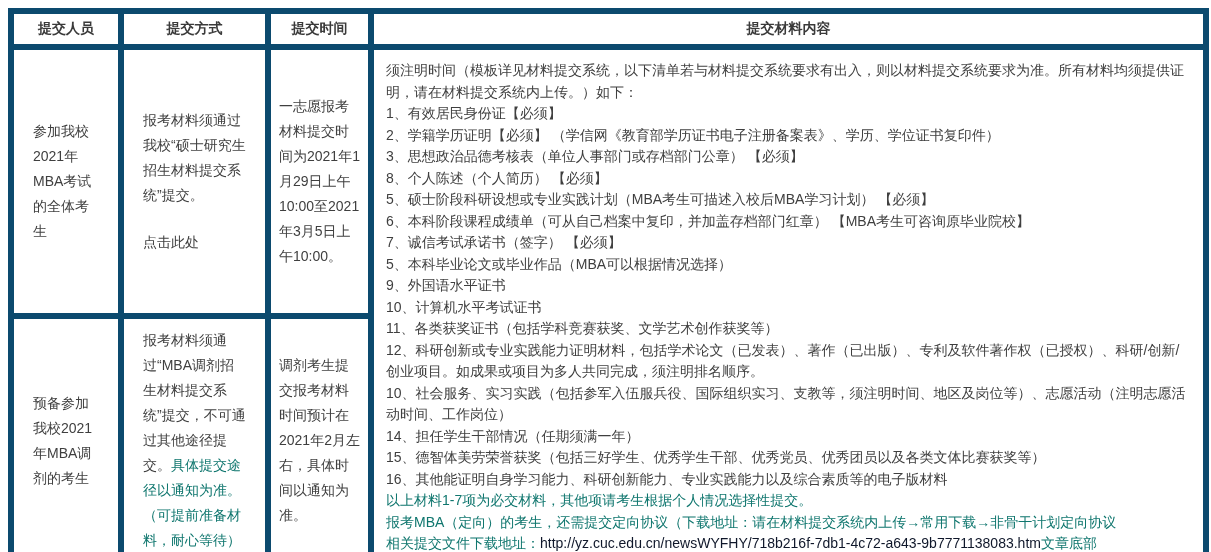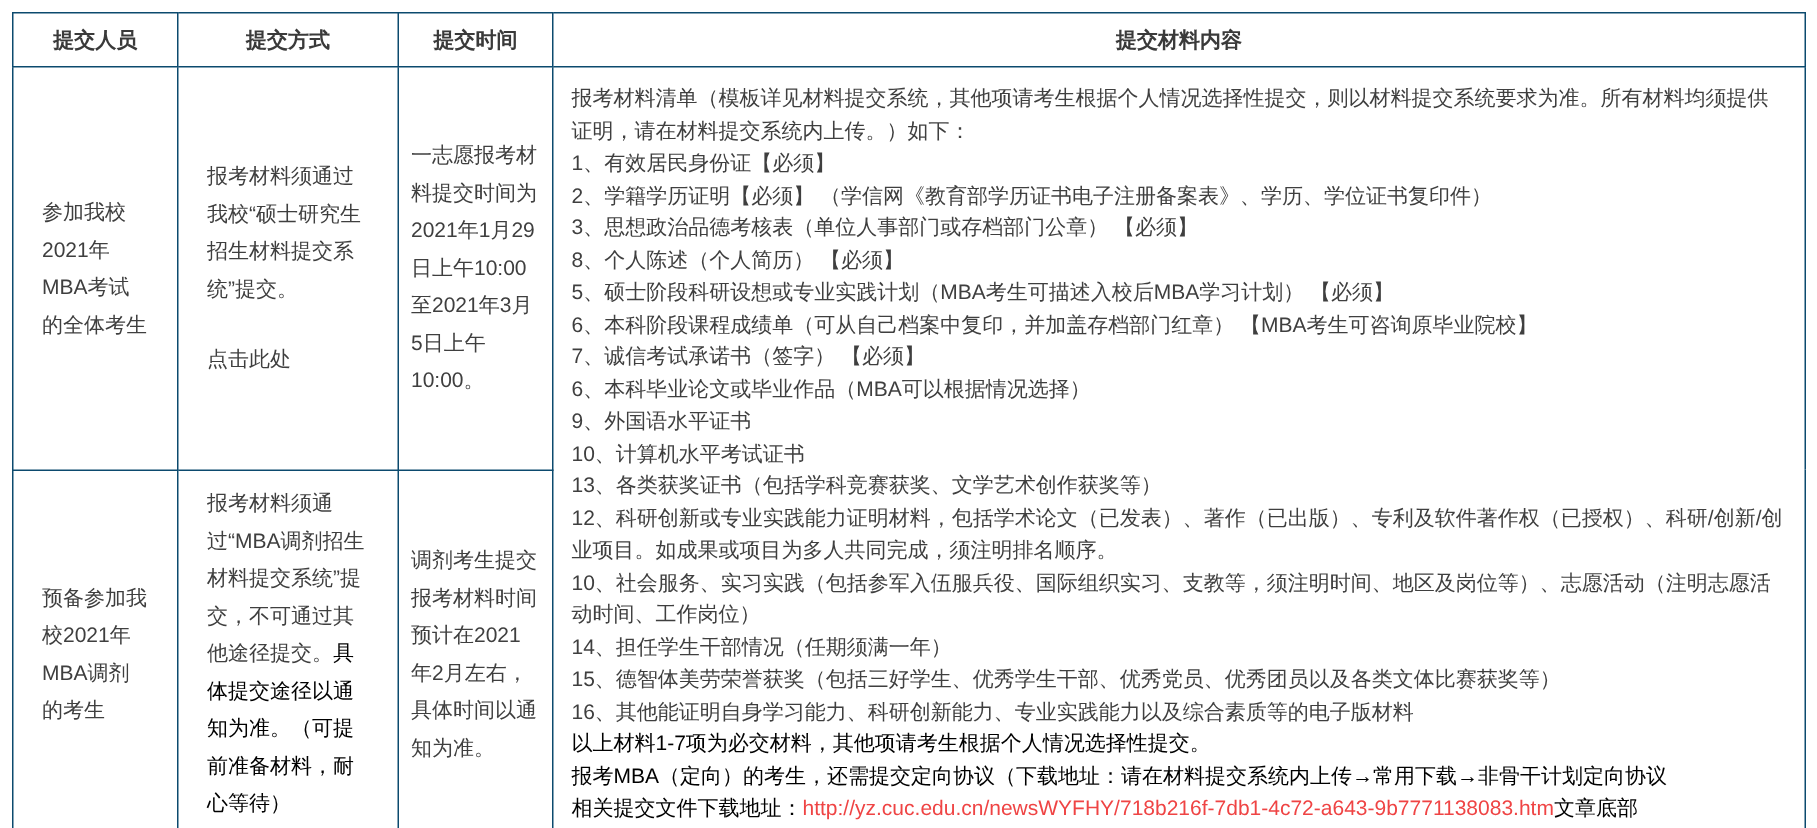--- a/index.html
+++ b/index.html
@@ -5,37 +5,37 @@
   html,body{margin:0;padding:0;}
   body{
     width:1211px;height:552px;background:#ffffff;overflow:hidden;
     font-family:"Liberation Sans","DejaVu Sans",sans-serif;
     color:#3f3f3f;
   }
   table.main{
     border-collapse:collapse;table-layout:fixed;
     margin:8px;width:1195px;
   }
-  th,td{border:1px solid #0c4a6e;box-sizing:border-box;}
+  th,td{border:6px solid #0c4a6e;box-sizing:border-box;}
   th{
     height:36px;font-size:14px;font-weight:bold;text-align:center;
     color:#3a3a3a;padding:0 4px;
   }
   td{
     font-size:14px;vertical-align:middle;text-align:left;
     padding:8px 19px;line-height:25px;color:#3f3f3f;
   }
   tr.row1{height:266px;}
   tr.row2{height:232px;}
   td.c-materials{
     vertical-align:top;padding:10px 12px 8px 12px;line-height:21.5px;
   }
   .bold{font-weight:normal;}
-  .red{color:#000000;}
-  .url{color:#ef4444;}
+  .red{color:#0f766e;}
+  .url{color:#0f172a;}
   .line{white-space:normal;}
   .link{cursor:pointer;margin-top:22px;}
 </style>
 </head>
 <body>
 
 <table class="main">
   <colgroup>
     <col style="width:110px">
     <col style="width:147px">
@@ -56,35 +56,35 @@
         <span>参加我校2021年MBA考试的全体考生</span>
       </td>
       <td>
         <div>报考材料须通过我校“硕士研究生招生材料提交系统”提交。</div>
         <div class="bold link">点击此处</div>
       </td>
       <td style="padding:8px;">
         <span>一志愿报考材料提交时间为2021年1月29日上午10:00至2021年3月5日上午10:00。</span>
       </td>
       <td class="c-materials" rowspan="2">
-        <div class="line">报考材料清单（模板详见材料提交系统，其他项请考生根据个人情况选择性提交，则以材料提交系统要求为准。所有材料均须提供证明，请在材料提交系统内上传。）如下：</div>
+        <div class="line">须注明时间（模板详见材料提交系统，以下清单若与材料提交系统要求有出入，则以材料提交系统要求为准。所有材料均须提供证明，请在材料提交系统内上传。）如下：</div>
         <div>
             <div class="line bold">1、有效居民身份证【必须】</div>
             <div class="line bold">2、学籍学历证明【必须】 （学信网《教育部学历证书电子注册备案表》、学历、学位证书复印件）</div>
             <div class="line bold">3、思想政治品德考核表（单位人事部门或存档部门公章） 【必须】</div>
             <div class="line bold">8、个人陈述（个人简历） 【必须】</div>
             <div class="line bold">5、硕士阶段科研设想或专业实践计划（MBA考生可描述入校后MBA学习计划） 【必须】</div>
             <div class="line bold">6、本科阶段课程成绩单（可从自己档案中复印，并加盖存档部门红章） 【MBA考生可咨询原毕业院校】</div>
             <div class="line bold">7、诚信考试承诺书（签字） 【必须】</div>
           </div>
         <div>
-            <div class="line">6、本科毕业论文或毕业作品（MBA可以根据情况选择）</div>
+            <div class="line">5、本科毕业论文或毕业作品（MBA可以根据情况选择）</div>
             <div class="line">9、外国语水平证书</div>
             <div class="line">10、计算机水平考试证书</div>
-            <div class="line">13、各类获奖证书（包括学科竞赛获奖、文学艺术创作获奖等）</div>
+            <div class="line">11、各类获奖证书（包括学科竞赛获奖、文学艺术创作获奖等）</div>
             <div class="line">12、科研创新或专业实践能力证明材料，包括学术论文（已发表）、著作（已出版）、专利及软件著作权（已授权）、科研/创新/创业项目。如成果或项目为多人共同完成，须注明排名顺序。</div>
             <div class="line">10、社会服务、实习实践（包括参军入伍服兵役、国际组织实习、支教等，须注明时间、地区及岗位等）、志愿活动（注明志愿活动时间、工作岗位）</div>
             <div class="line">14、担任学生干部情况（任期须满一年）</div>
             <div class="line">15、德智体美劳荣誉获奖（包括三好学生、优秀学生干部、优秀党员、优秀团员以及各类文体比赛获奖等）</div>
             <div class="line">16、其他能证明自身学习能力、科研创新能力、专业实践能力以及综合素质等的电子版材料</div>
           </div>
         <div class="line red bold">以上材料1-7项为必交材料，其他项请考生根据个人情况选择性提交。</div>
         <div class="line red">报考MBA（定向）的考生，还需提交定向协议（下载地址：请在材料提交系统内上传→常用下载→非骨干计划定向协议</div>
         <div class="line"><span class="red">相关提交文件下载地址：</span><span class="url">http://yz.cuc.edu.cn/newsWYFHY/718b216f-7db1-4c72-a643-9b7771138083.htm</span><span class="red">文章底部</span></div>
       </td>

